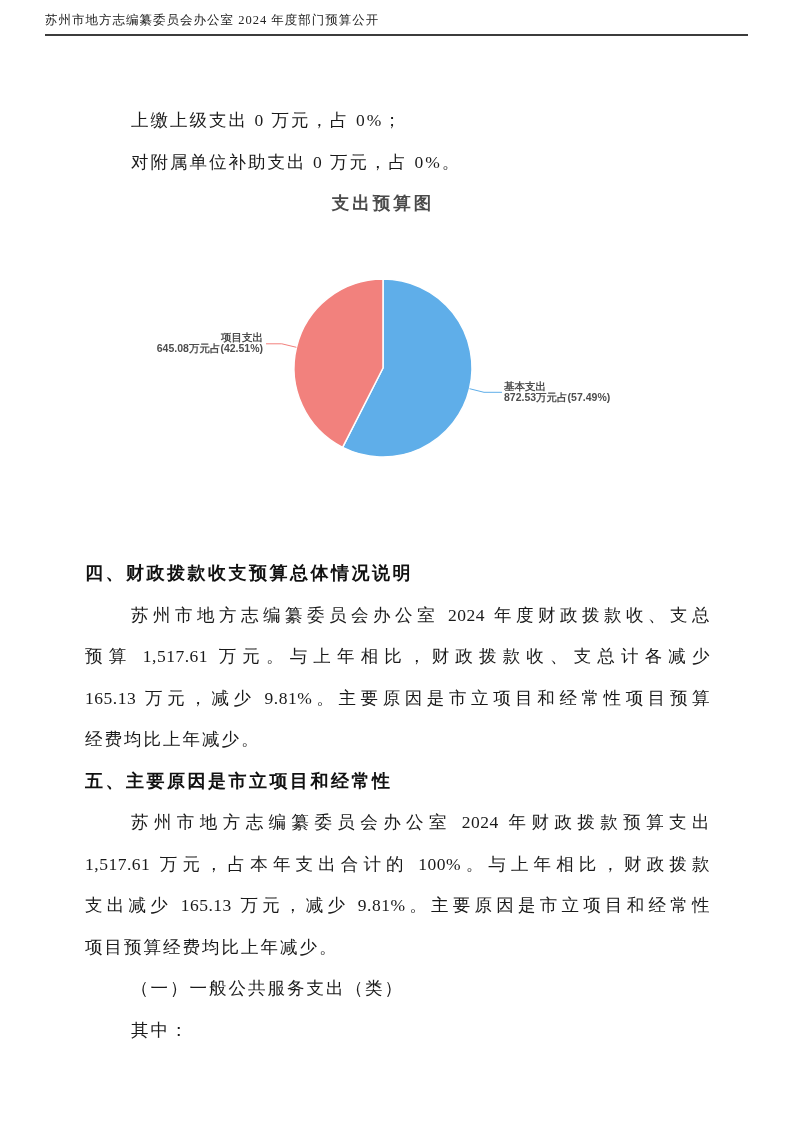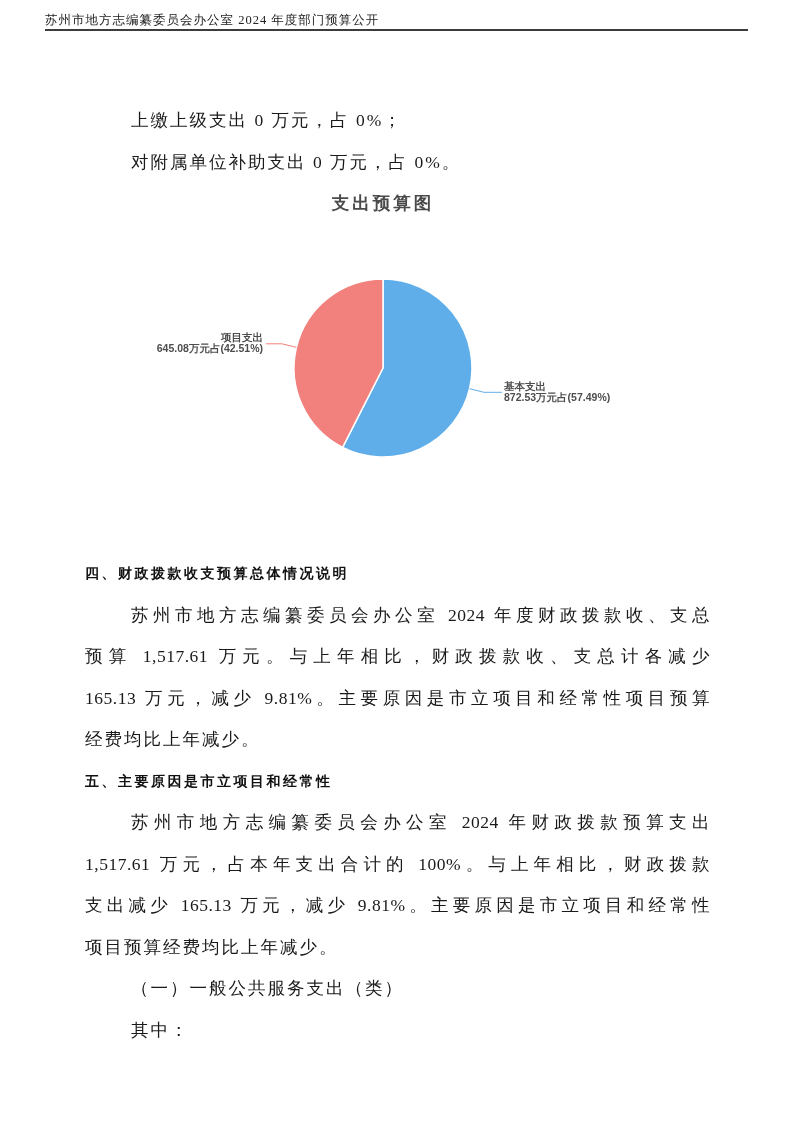--- a/index.html
+++ b/index.html
@@ -8,20 +8,21 @@
     width:793px;height:1122px;
     background:#ffffff;
     overflow:hidden;
     font-family:"Liberation Serif", serif;
     color:#1a1a1a;
   }
   
   .doc-header{
     position:absolute;top:12px;left:45px;width:703px;
     font-size:12.5px;letter-spacing:1px;color:#222;
+    padding-bottom:5px;
     border-bottom:2px solid #3c3c3c;
   }
   
   .intro-block{
     position:absolute;top:100px;left:85px;width:625px;
     font-size:17.5px;line-height:41.5px;
   }
   
   .text-flow{
     position:absolute;top:553px;left:85px;width:625px;
@@ -30,21 +31,21 @@
   .line{
     height:41.5px;overflow:hidden;
     text-align:justify;text-align-last:justify;
     letter-spacing:0.5px;
   }
   .line.indent{text-indent:46px;}
   .line.last{text-align-last:left;letter-spacing:2px;}
   .heading-line{
     height:41.5px;line-height:41.5px;
     font-family:Liberation Sans, sans-serif;
-    font-weight:bold;font-size:14px;letter-spacing:2.5px;
+    font-weight:bold;font-size:18px;letter-spacing:2.5px;
     color:#111;
   }
   
   .chart-title{
     position:absolute;top:191px;left:100px;width:566px;
     text-align:center;
     font-family:Liberation Sans, sans-serif;
     font-weight:bold;font-size:17.5px;letter-spacing:3px;
     color:#4a4a4a;
   }

